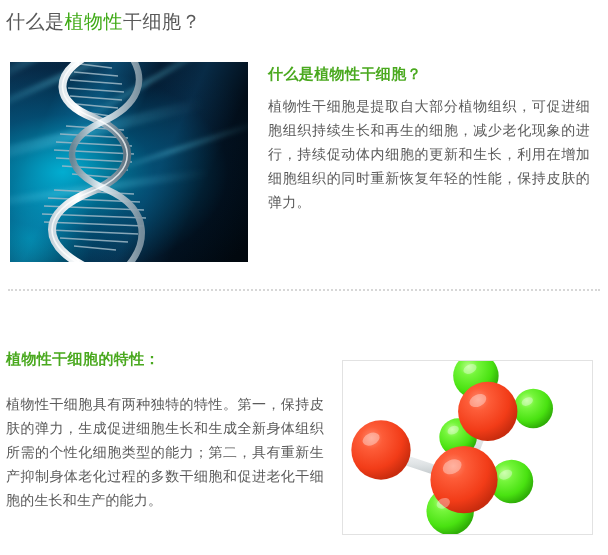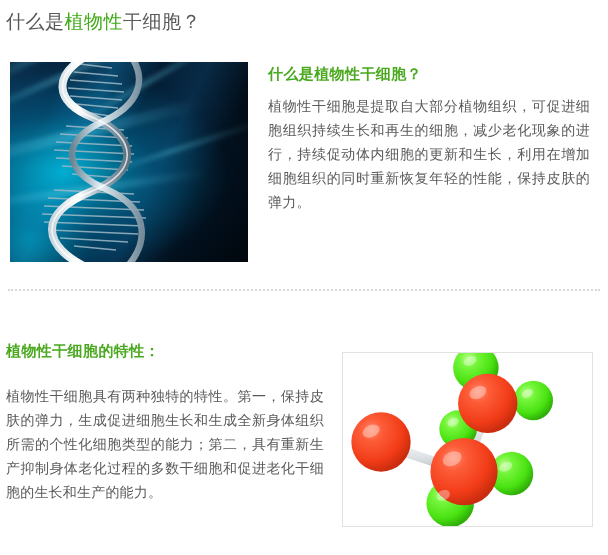--- a/index.html
+++ b/index.html
@@ -101,21 +101,21 @@
     top: 289px;
     width: 592px;
     height: 0;
     border-top: 2px dotted #d7d7d7;
   }
 
   
   .section-bottom {
     position: absolute;
     left: 0;
-    top: 340px;
+    top: 348px;
     width: 608px;
     height: 200px;
   }
   .bottom-text {
     position: absolute;
     left: 6px;
     top: 0;
     width: 318px;
   }
   .bottom-text .head-green { margin-bottom: 22px; }

